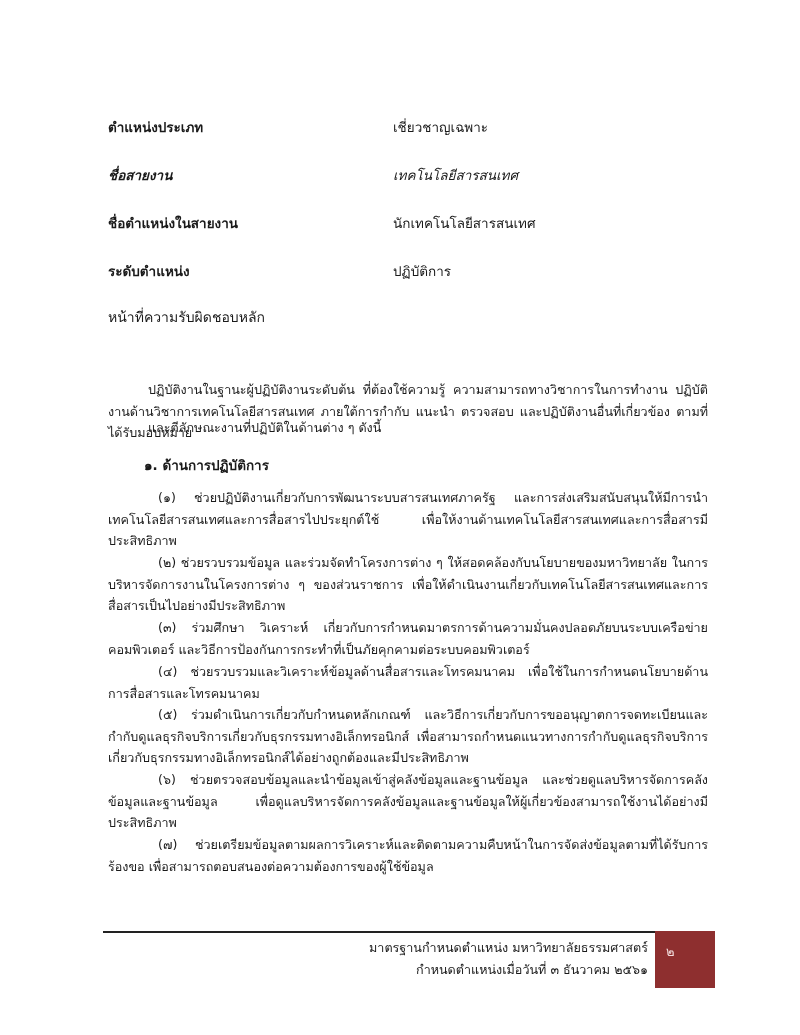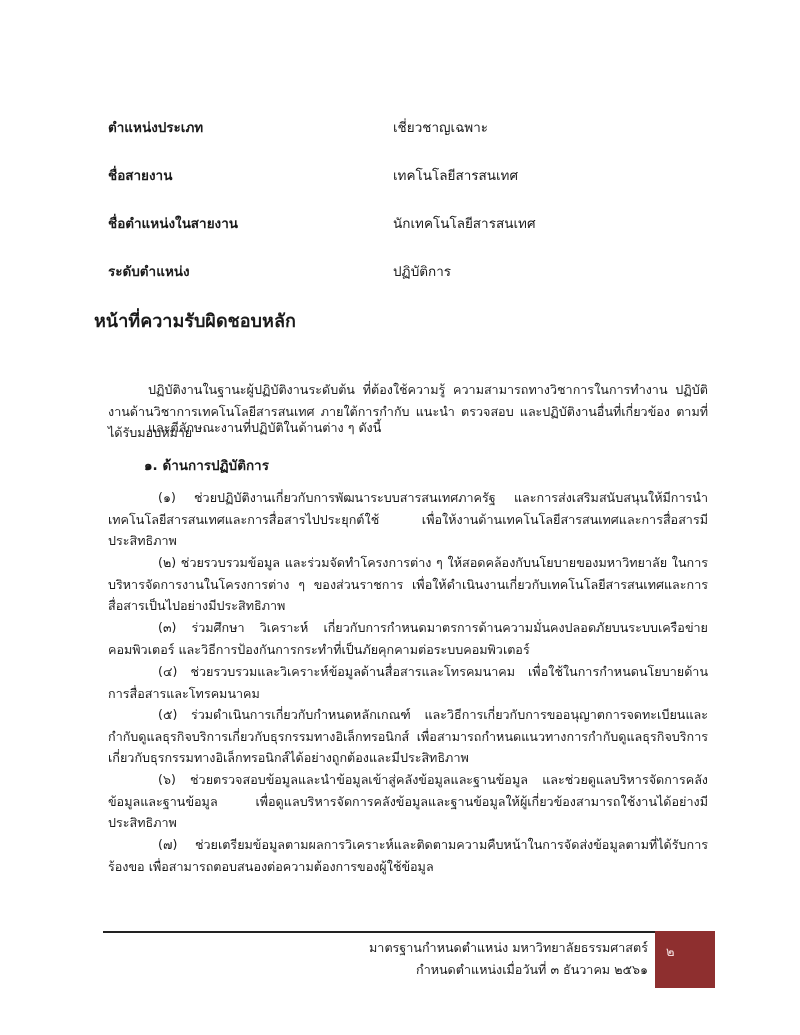--- a/index.html
+++ b/index.html
@@ -5,40 +5,40 @@
   html, body { margin: 0; padding: 0; background: #ffffff; }
   body {
     width: 800px; height: 1035px; position: relative; overflow: hidden;
     font-family: "DejaVu Sans", "Liberation Sans", sans-serif;
     color: #1a1a1a;
   }
   .page { position: absolute; left: 0; top: 0; width: 800px; height: 894px; }
   .field-row { position: absolute; left: 108px; width: 600px; height: 22px; font-size: 13.5px; }
   .field-label { position: absolute; left: 0; top: 0; font-weight: bold; }
   .field-value { position: absolute; left: 285px; top: 0; }
-  .section-title { position: absolute; left: 94px; font-weight: bold; font-size: 18px; }
+  .section-title { position: absolute; left: 108px; font-weight: normal; font-size: 14px; }
   .para { position: absolute; left: 108px; width: 600px; font-size: 12.6px; line-height: 21.5px; text-align: justify; }
   .indent-1 { text-indent: 40px; }
   .indent-2 { text-indent: 50px; }
   .sub-heading { position: absolute; left: 144px; font-weight: bold; font-size: 13.5px; }
   .footer-line { position: absolute; left: 103px; top: 931px; width: 552px; height: 2px; background: #222; }
   .footer-text { position: absolute; right: 152px; font-size: 12.6px; text-align: center; white-space: nowrap; }
   .footer-box { position: absolute; left: 655px; top: 931px; width: 60px; height: 57px; background: #8e2f2f; }
   .footer-box span { position: absolute; left: 11px; top: 10px; color: #f3dede; font-size: 13px; }
 </style>
 </head>
 <body>
 
 <div class="page">
 
   <div class="field-row" style="top:116px;">
     <span class="field-label">ตำแหน่งประเภท</span>
     <span class="field-value">เชี่ยวชาญเฉพาะ</span>
   </div>
-  <div class="field-row" style="top:164px;">
+  <div class="field-row" style="top:164px;font-style:italic;">
     <span class="field-label">ชื่อสายงาน</span>
     <span class="field-value">เทคโนโลยีสารสนเทศ</span>
   </div>
   <div class="field-row" style="top:212px;">
     <span class="field-label">ชื่อตำแหน่งในสายงาน</span>
     <span class="field-value">นักเทคโนโลยีสารสนเทศ</span>
   </div>
   <div class="field-row" style="top:260px;">
     <span class="field-label">ระดับตำแหน่ง</span>
     <span class="field-value">ปฏิบัติการ</span>

